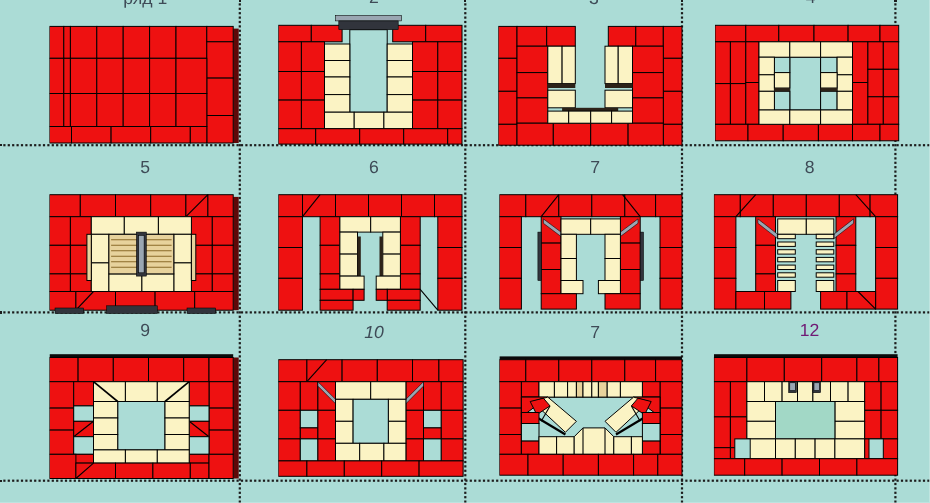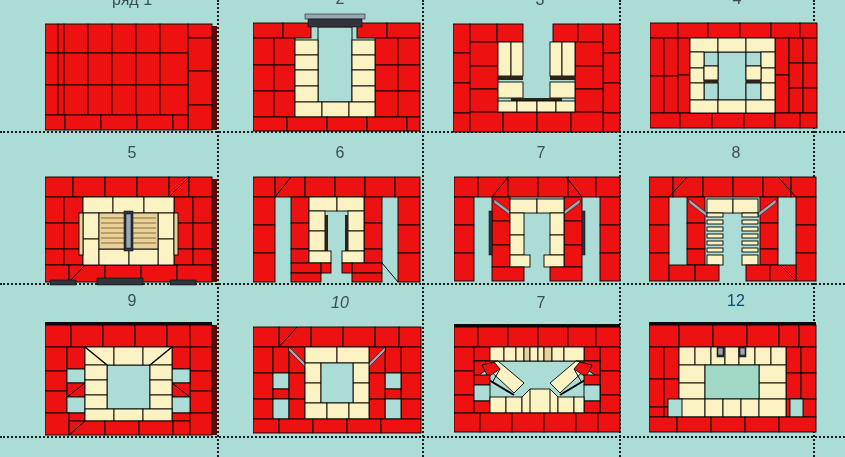--- a/index.html
+++ b/index.html
@@ -531,21 +531,21 @@
         <rect x="120" y="70" width="10" height="16" fill="#fbf3c4" stroke="#000000" stroke-width="0.9"></rect>
         <rect x="0" y="86" width="26" height="19" fill="#ee1111" stroke="#000000" stroke-width="0.9"></rect>
         <rect x="26" y="86" width="32" height="19" fill="#ee1111" stroke="#000000" stroke-width="0.9"></rect>
         <rect x="58" y="86" width="32" height="19" fill="#ee1111" stroke="#000000" stroke-width="0.9"></rect>
         <rect x="90" y="86" width="32" height="19" fill="#ee1111" stroke="#000000" stroke-width="0.9"></rect>
         <rect x="122" y="86" width="22" height="19" fill="#ee1111" stroke="#000000" stroke-width="0.9"></rect>
         <rect x="144" y="86" width="22" height="19" fill="#ee1111" stroke="#000000" stroke-width="0.9"></rect>
       </svg>
   </figure>
   <figure class="cell" style="left: 649px; top: 291px;">
-    <figcaption class="cell-label" style="color: #0c4a6e;">12</figcaption>
+    <figcaption class="cell-label" style="color: #701a75;">12</figcaption>
     <svg class="cell-svg" width="174" height="124" viewBox="0 -12 174 124">
         <rect x="0" y="-3" width="167" height="3" fill="#0a0a0a"></rect>
         <rect x="0" y="0" width="30" height="22" fill="#ee1111" stroke="#000000" stroke-width="0.9"></rect>
         <rect x="30" y="0" width="34" height="22" fill="#ee1111" stroke="#000000" stroke-width="0.9"></rect>
         <rect x="64" y="0" width="34" height="22" fill="#ee1111" stroke="#000000" stroke-width="0.9"></rect>
         <rect x="98" y="0" width="32" height="22" fill="#ee1111" stroke="#000000" stroke-width="0.9"></rect>
         <rect x="130" y="0" width="20" height="22" fill="#ee1111" stroke="#000000" stroke-width="0.9"></rect>
         <rect x="150" y="0" width="17" height="22" fill="#ee1111" stroke="#000000" stroke-width="0.9"></rect>
         <rect x="0" y="22" width="15" height="32" fill="#ee1111" stroke="#000000" stroke-width="0.9"></rect>
         <rect x="15" y="22" width="15" height="32" fill="#ee1111" stroke="#000000" stroke-width="0.9"></rect>

